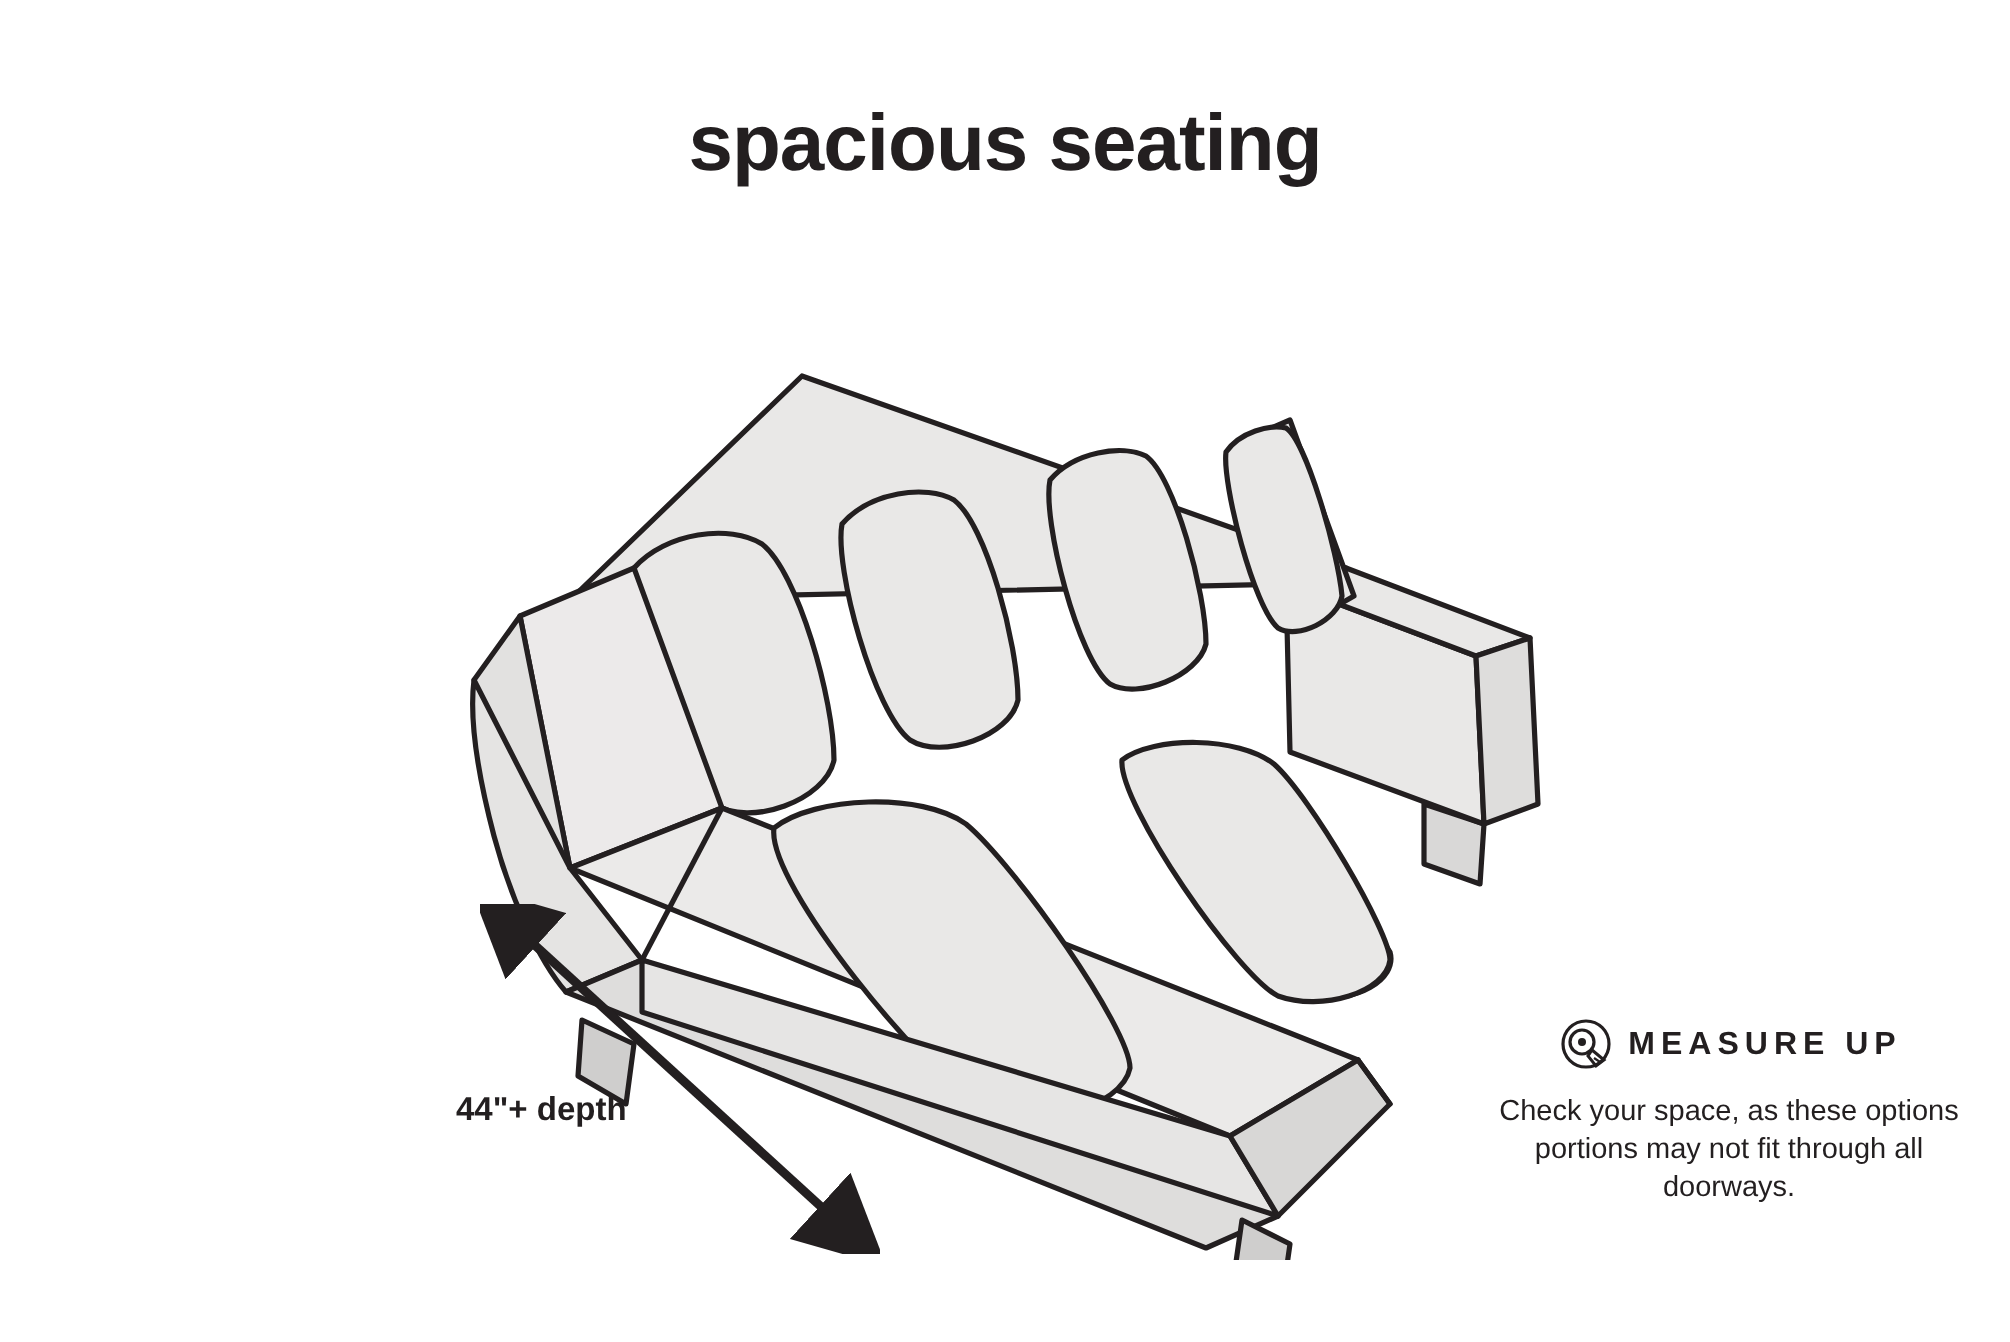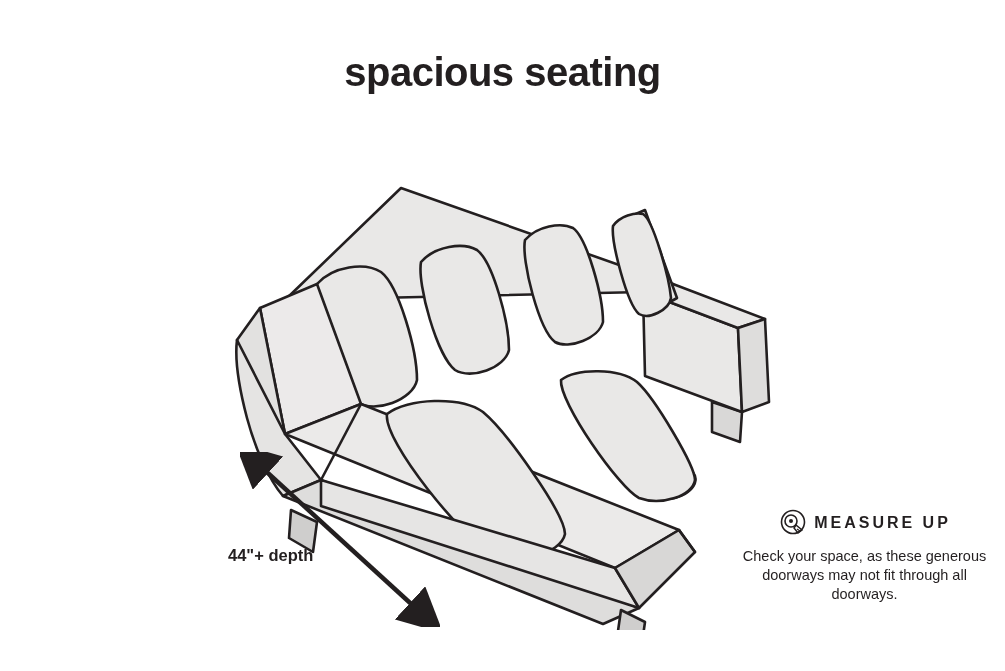--- a/index.html
+++ b/index.html
@@ -158,16 +158,16 @@
         <svg width="30" height="30" viewBox="0 0 30 30" xmlns="http://www.w3.org/2000/svg">
           <circle cx="15" cy="14" r="11.5" fill="none" stroke="#231f20" stroke-width="1.6"></circle>
           <circle cx="13" cy="13" r="6" fill="none" stroke="#231f20" stroke-width="1.6"></circle>
           <circle cx="13" cy="13" r="2" fill="#231f20"></circle>
           <path d="M18 17 L24 22 L20 25 L16 20 Z" fill="none" stroke="#231f20" stroke-width="1.5"></path>
           <path d="M19 21 L22 23" stroke="#231f20" stroke-width="1.1"></path>
         </svg>
       </span>
       <span class="measure-title">MEASURE UP</span>
     </div>
-    <div class="measure-body">Check your space, as these generous doorways may not fit through all doorways.</div>
+    <div class="measure-body">Check your space, as these options portions may not fit through all doorways.</div>
   </div>
 
 </div>
 
 </body></html>

